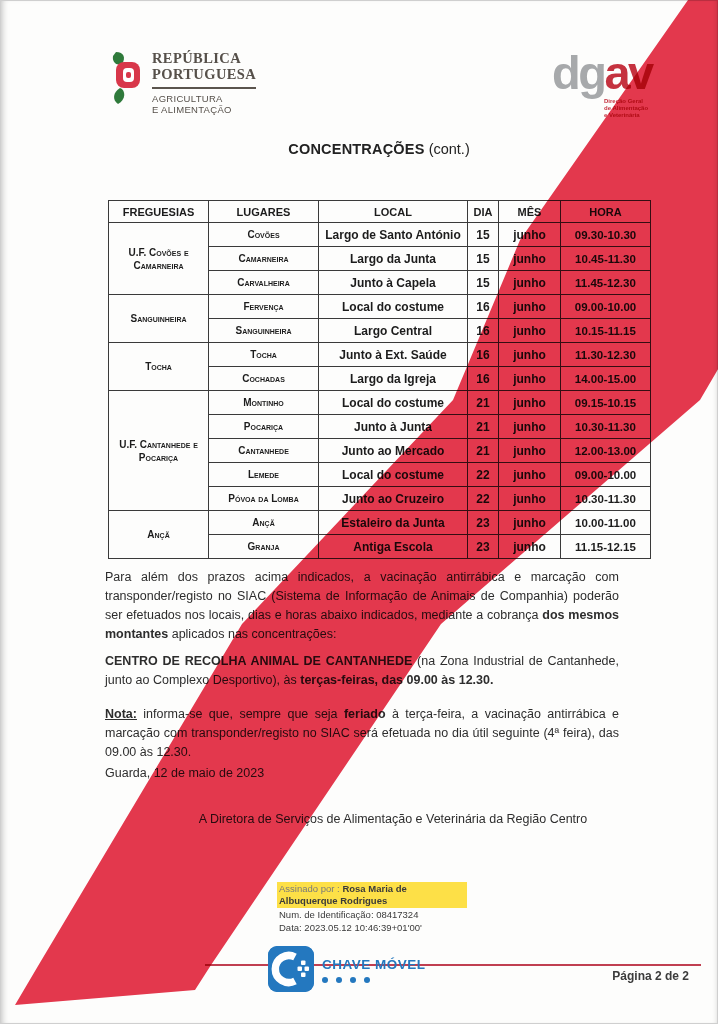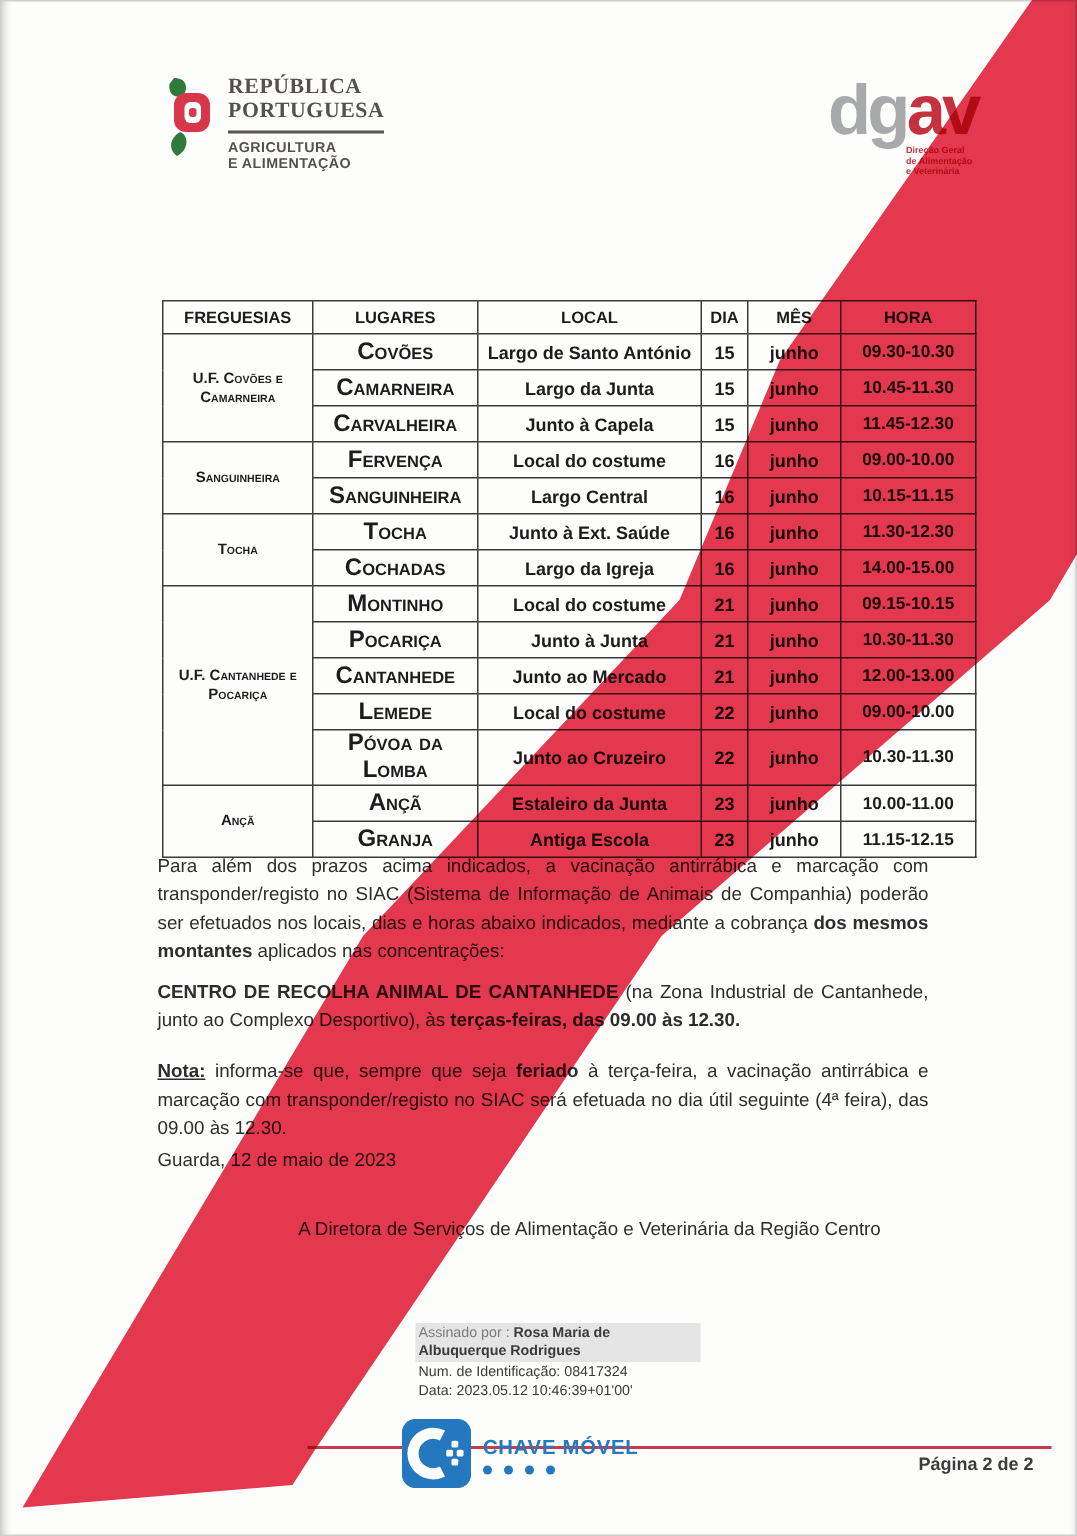--- a/index.html
+++ b/index.html
@@ -8,52 +8,52 @@
     background:#fdfdfc;overflow:hidden;
     font-family:"Liberation Sans",sans-serif;color:#2e2e2e;
     box-shadow:inset 0 0 0 1px #cfcfcf, inset 6px 0 8px -6px #9a9a9a, inset -4px 0 6px -5px #b5b5b5;
   }
   
   .gov-logo{position:absolute;left:108px;top:50px;display:flex;}
   .gov-emblem{width:36px;height:62px;}
   .gov-text{margin-left:8px;color:#56504a;}
   .gov-rep{font-family:"Liberation Serif",serif;font-weight:bold;font-size:14.5px;line-height:16px;letter-spacing:.4px;}
   .gov-rule{width:104px;height:2px;background:#5a544d;margin:5px 0 4px 0;}
-  .gov-dept{font-size:9.5px;font-weight:bold;line-height:11px;letter-spacing:.3px;}
+  .gov-dept{font-size:9.5px;font-weight:normal;line-height:11px;letter-spacing:.3px;}
   .dgav{position:absolute;left:552px;top:48px;width:130px;}
   .dgav-word{font-size:47px;font-weight:600;letter-spacing:-2.5px;line-height:50px;}
   .dgav-gray{color:#a7a9ab;}
   .dgav-red{color:#c5323f;}
   .dgav-sub{position:absolute;left:52px;top:50px;font-size:6px;line-height:7px;color:#c5323f;font-weight:bold;}
   
   .doc-title{position:absolute;left:108px;top:141px;width:542px;text-align:center;font-size:14.5px;color:#222;}
   .doc-title b{letter-spacing:.2px;}
   
   table.sched{position:absolute;left:108px;top:200px;border-collapse:collapse;table-layout:fixed;width:542px;}
   table.sched td,table.sched th{border:1px solid #3a3a3a;padding:0 2px;text-align:center;vertical-align:middle;overflow:hidden;}
   table.sched th{height:21px;font-size:11px;color:#1c1c1c;}
   table.sched td{height:23px;font-weight:bold;color:#1c1c1c;}
   .c-freg{font-variant:small-caps;font-size:10px;line-height:13px;}
-  .c-lugar{font-variant:small-caps;font-size:16px;margin-left:47px;}
+  .c-lugar{font-variant:small-caps;font-size:10px;margin-left:47px;}
   .c-local{font-size:12px;}
   .c-dia{font-size:12px;}
   .c-mes{font-size:12px;}
   .c-hora{font-size:11.5px;}
   
   .para{position:absolute;left:105px;width:514px;font-size:12.5px;line-height:19px;text-align:justify;color:#2d2d2d;}
   .p1{top:568px;}
   .p2{top:652px;}
   .nota{top:705px;}
   .nota-label{font-weight:bold;text-decoration:underline;}
   .date-line{position:absolute;left:105px;top:766px;font-size:12.5px;}
   .director-line{position:absolute;left:105px;top:812px;width:576px;text-align:center;font-size:12.5px;}
   
   .signature{position:absolute;left:277px;top:880px;}
   .sig-name{font-size:13.5px;color:#4c4c4c;line-height:16px;}
-  .sig-block{display:block;width:186px;margin-top:2px;font-size:9.5px;line-height:12px;color:#7a7a7a;background:#e5e5e5;padding:1px 2px;}
+  .sig-block{display:block;width:186px;margin-top:2px;font-size:9.5px;line-height:12px;color:#7a7a7a;background:#fde047;padding:1px 2px;}
   .sig-block b{color:#3a3a3a;}
   .sig-meta{font-size:9.5px;line-height:13px;color:#3a3a3a;margin-left:2px;}
   
   .footer-rule{position:absolute;left:205px;top:964px;width:496px;height:2px;background:#c03f51;}
   .chave{position:absolute;left:268px;top:946px;display:flex;align-items:flex-start;}
   .chave-box{width:46px;height:46px;border-radius:9px;background:#2478bf;flex:none;}
   .chave-right{margin-left:8px;padding-top:11px;text-align:right;}
   .chave-label{color:#2478bf;font-weight:bold;font-size:13.5px;letter-spacing:.5px;}
   .chave-dots{margin-top:5px;display:flex;gap:8px;}
   .chave-dots i{width:6px;height:6px;border-radius:50%;background:#2478bf;display:block;}
@@ -87,20 +87,23 @@
     <div class="dgav-word">
       <span class="dgav-gray">dg</span><span class="dgav-red">av</span>
     </div>
     <div class="dgav-sub">
       <div>Direção Geral</div>
       <div>de Alimentação</div>
       <div>e Veterinária</div>
     </div>
   </div>
 
+  <div class="doc-title">
+    <b>CONCENTRAÇÕES</b><span> (cont.)</span>
+  </div>
 
   <table class="sched">
     <colgroup>
         <col style="width:100px">
         <col style="width:110px">
         <col style="width:149px">
         <col style="width:31px">
         <col style="width:62px">
         <col style="width:90px">
       </colgroup>

